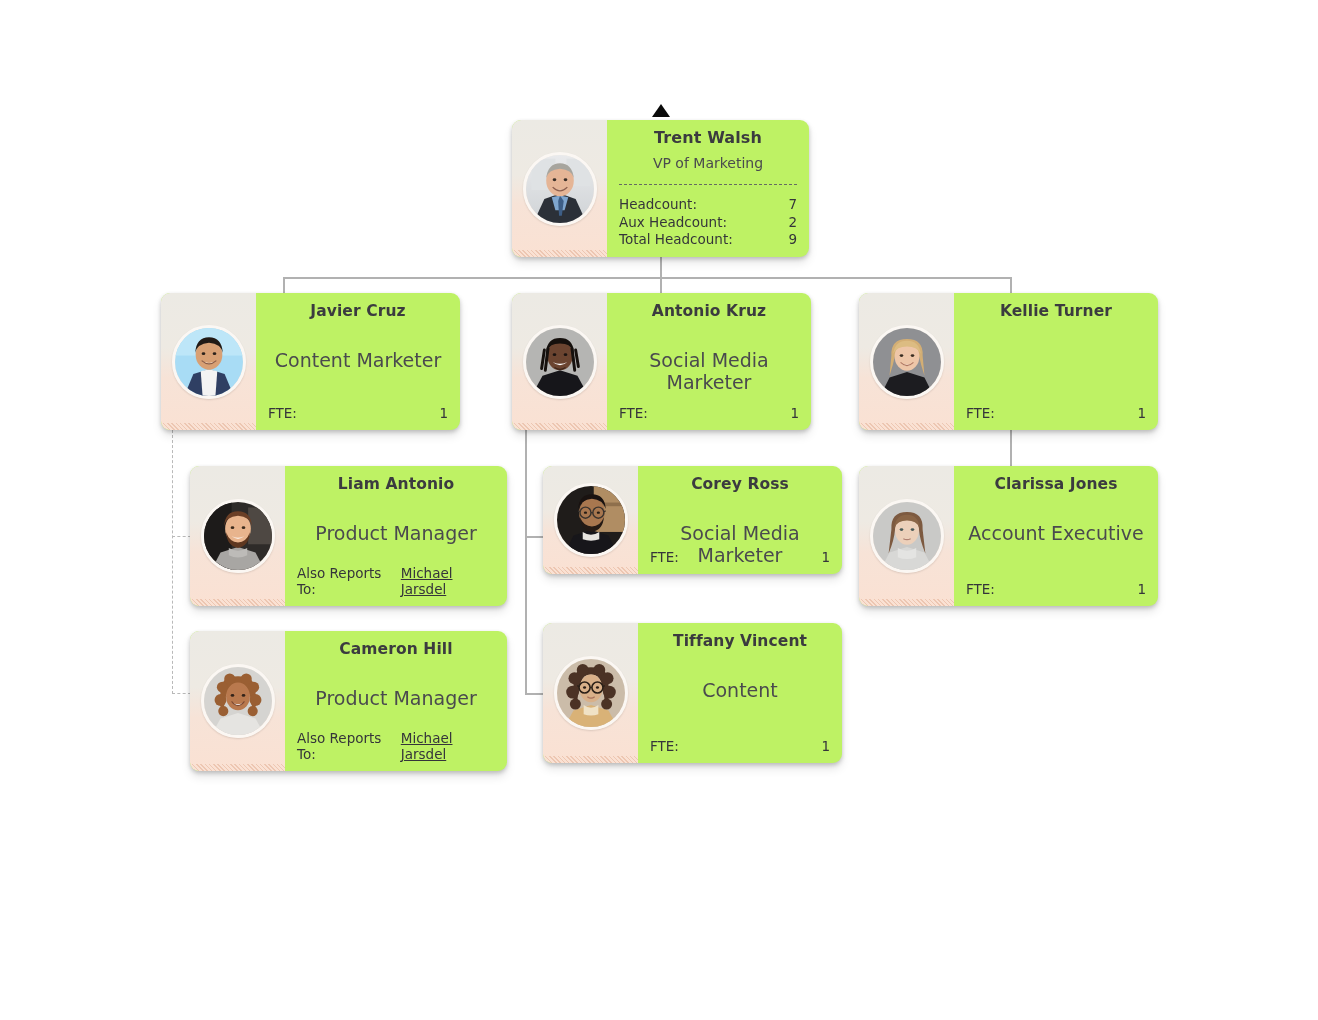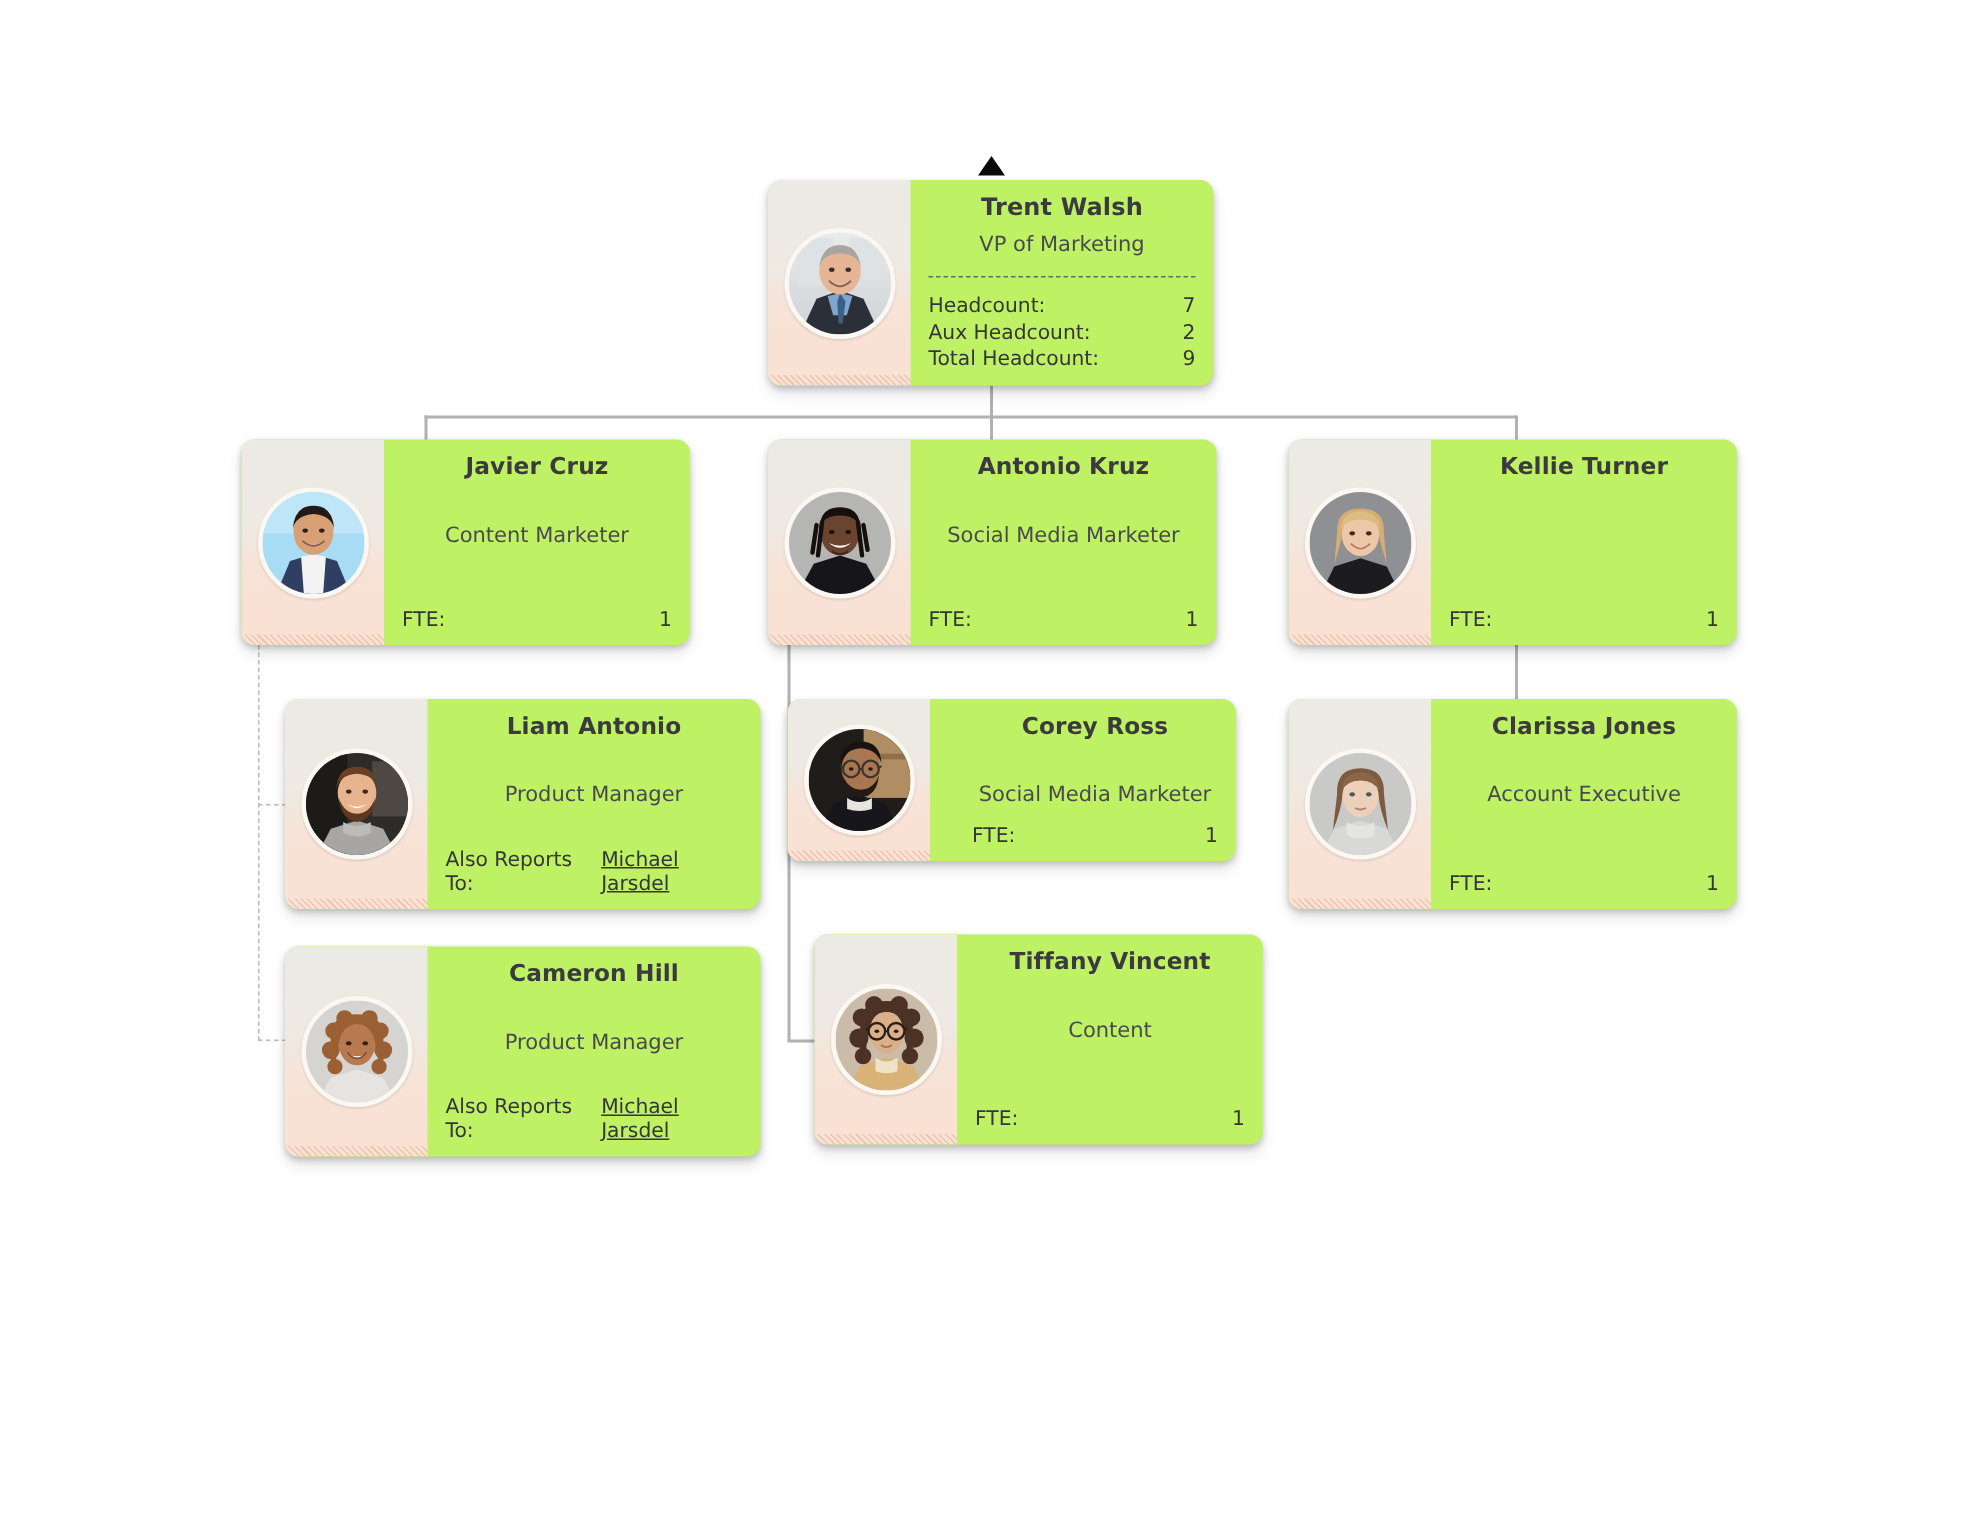--- a/index.html
+++ b/index.html
@@ -89,21 +89,21 @@
     font-size: 15.5px;
     font-weight: bold;
     color: #3b3b3f;
     letter-spacing: 0.1px;
   }
   .node-title {
     position: absolute;
     left: 6px; right: 6px;
     top: 56px;
     text-align: center;
-    font-size: 14px;
+    font-size: 19px;
     color: #4a4a4e;
   }
   .node-footer {
     position: absolute;
     left: 12px;
     right: 12px;
     bottom: 9px;
     display: flex;
     justify-content: space-between;
     align-items: baseline;
@@ -339,21 +339,21 @@
     <div class="node-body">
       <div class="node-name">Liam Antonio</div>
       <div class="node-title">Product Manager</div>
       <div class="node-footer reports">
         <span class="flabel">Also Reports To:</span>
         <span class="link-text">Michael Jarsdel</span>
       </div>
     </div>
   </div>
 
-  <div class="node" style="left:525px; top:466px; width:299px; height:108px;gap:16px;">
+  <div class="node" style="left:543px; top:466px; width:299px; height:108px;">
     <div class="node-photo">
       <div class="avatar">
         <svg viewBox="0 0 74 74">
           <rect width="74" height="74" fill="#1f1c1a"></rect>
           <rect x="40" y="0" width="34" height="50" fill="#b08d63"></rect>
           <rect x="40" y="18" width="34" height="4" fill="#8e6f4c"></rect>
           <path d="M8 74 L18 54 L37 48 L56 54 L66 74 Z" fill="#17161a"></path>
           <path d="M28 50 Q37 56 46 50 L46 58 Q37 61 28 58 Z" fill="#e7e4df"></path>
           <ellipse cx="38" cy="29" rx="14" ry="16" fill="#a8774f"></ellipse>
           <path d="M23 25 Q24 9 38 9 Q52 9 53 25 Q50 15 38 14 Q26 15 23 25 Z" fill="#191210"></path>

